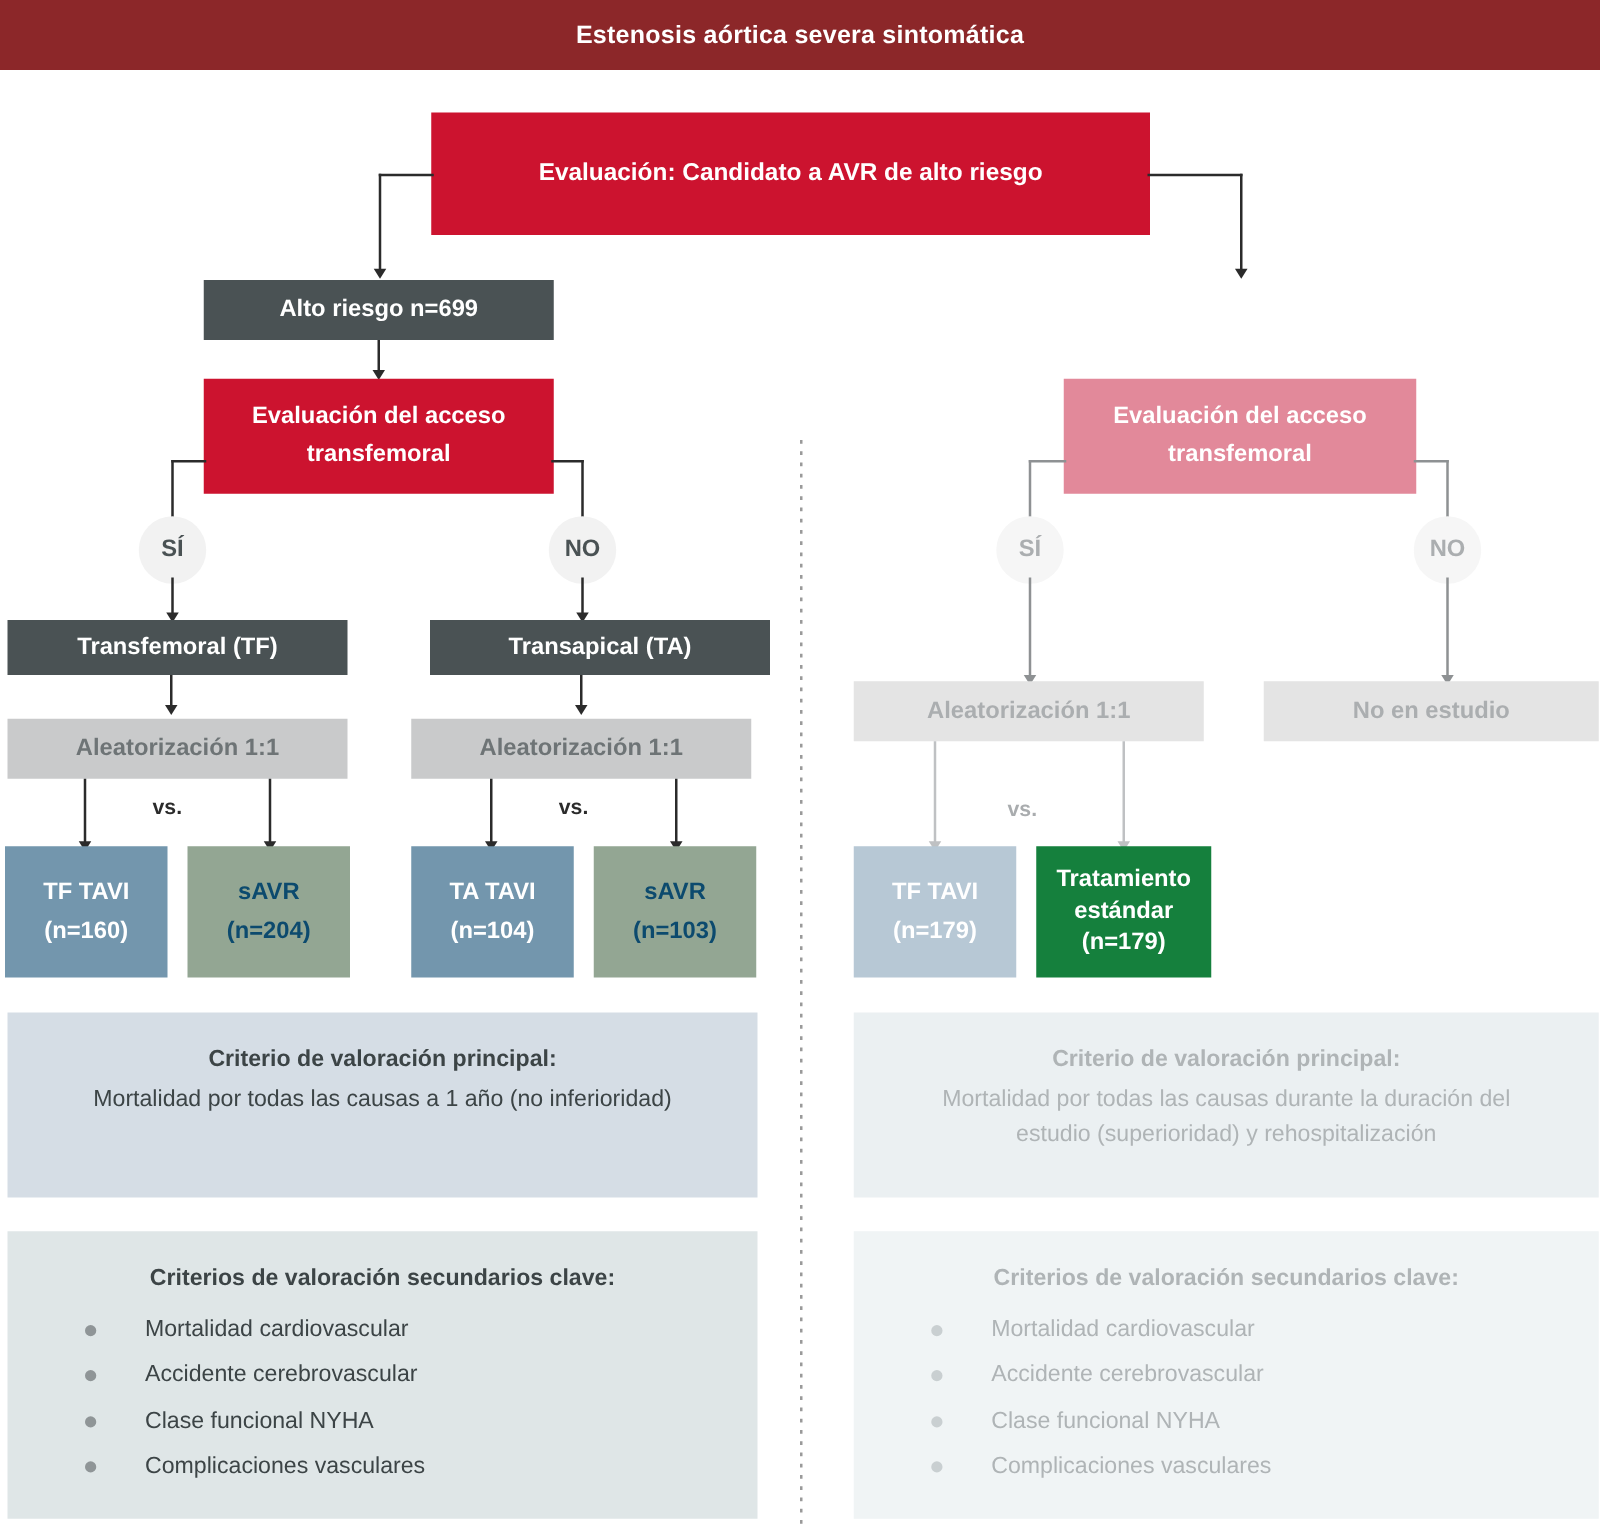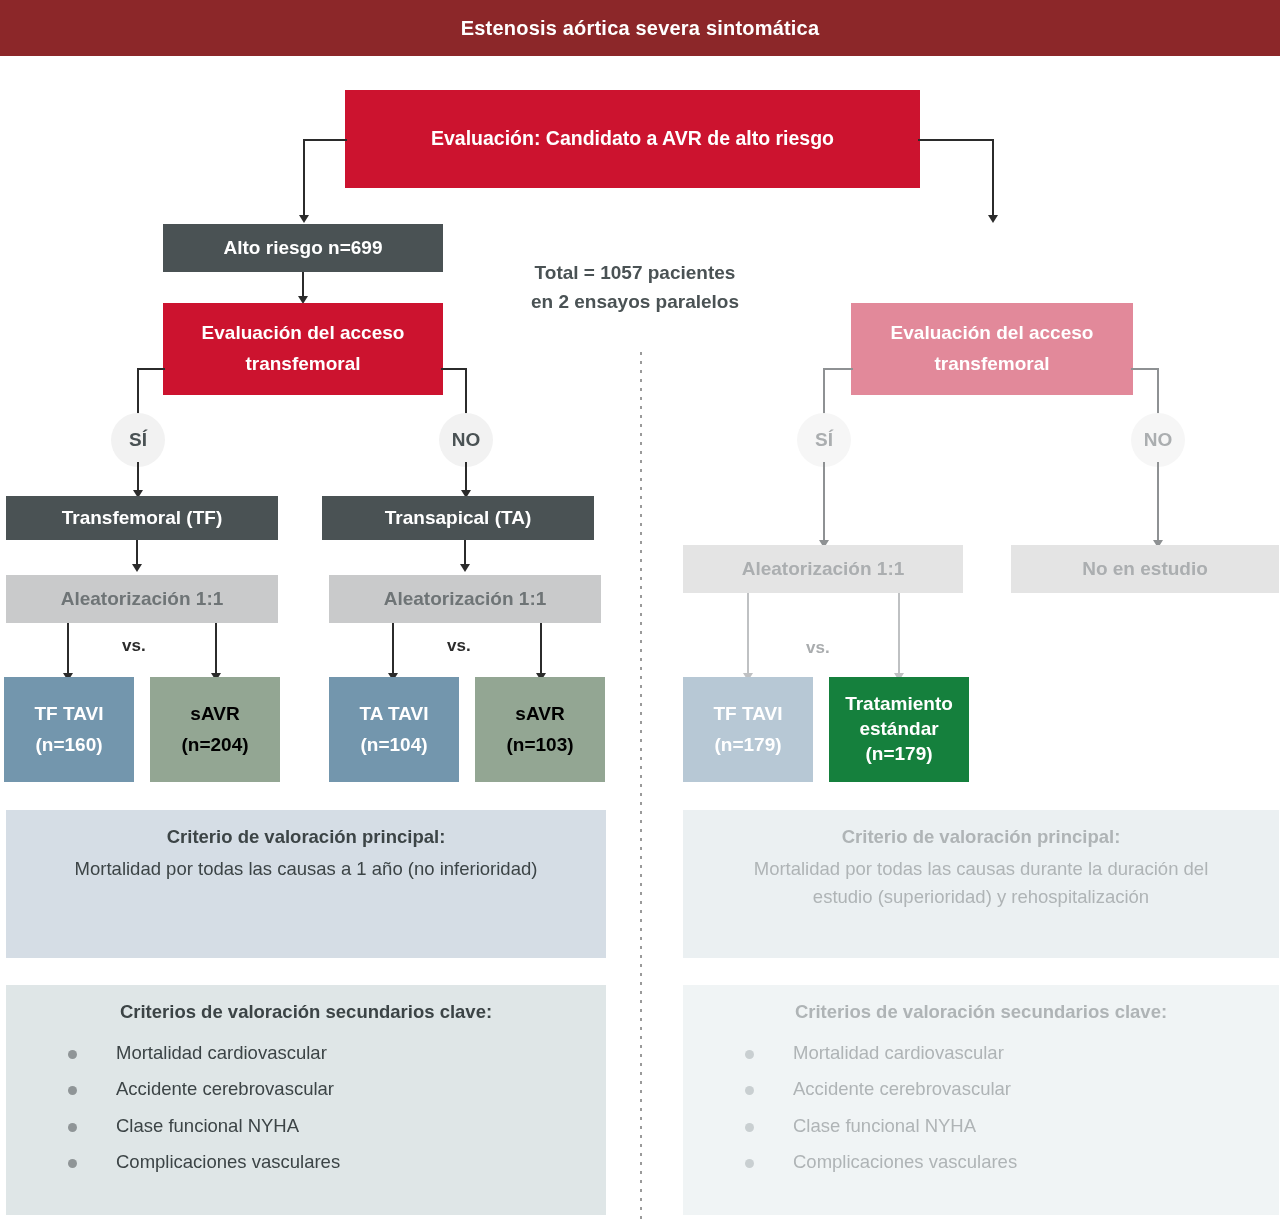--- a/index.html
+++ b/index.html
@@ -32,21 +32,21 @@
   }
   .node .lines { width: 100%; }
 
   .n-red      { background: #CC132F; color: #ffffff; }
   .n-pinkred  { background: #E2899A; color: #ffffff; }
   .n-darkgray { background: #4A5254; color: #ffffff; }
   .n-midgray  { background: #A6A8AB; color: #ffffff; }
   .n-lightgray{ background: #C9CACB; color: #6E7476; }
   .n-palegray { background: #E4E4E4; color: #ABAEB0; }
   .n-blue     { background: #7396AD; color: #ffffff; }
-  .n-green    { background: #93A693; color: #000000; }
+  .n-green    { background: #93A693; color: #0c4a6e; }
   .n-paleblue { background: #B7C8D5; color: #ffffff; }
   .n-palegreen{ background: #15803d; color: #ffffff; }
 
   
   .bubble {
     position: absolute;
     width: 54px; height: 54px; border-radius: 50%;
     background: #F2F2F2;
     display: flex; align-items: center; justify-content: center;
     font-size: 19px; font-weight: bold; color: #4A5254;
@@ -84,21 +84,21 @@
 
   
   .divider {
     position: absolute;
     left: 640px; top: 352px; width: 2px; height: 868px;
     background-image: linear-gradient(to bottom, #9A9A9A 0 3px, transparent 3px 9px);
     background-size: 2px 9px;
   }
 
   
-  .panel { position: absolute; padding: 14px 16px; }
+  .panel { position: absolute; padding: 24px 16px; }
   .panel-primary-left  { background: #D5DDE5; }
   .panel-primary-right { background: #EBF0F2; }
   .panel-secondary-left  { background: #DFE6E7; }
   .panel-secondary-right { background: #F0F4F5; }
 
   .panel .p-title {
     text-align: center; font-weight: bold; font-size: 18.5px;
     line-height: 1.45;
   }
   .panel .p-body {
@@ -135,24 +135,20 @@
   </div>
 
   <div class="ln h" style="left:303px; top:139px; width:44px;"></div>
   <div class="ln v" style="left:303px; top:139px; height:78px;"></div>
   <div class="arrow" style="left:299px; top:215px;"></div>
 
   <div class="ln h" style="left:918px; top:139px; width:76px;"></div>
   <div class="ln v" style="left:992px; top:139px; height:78px;"></div>
   <div class="arrow" style="left:988px; top:215px;"></div>
 
-  <div class="center-note" style="left:480px; top:258px; width:310px;">
-    <div>Total = 1057 pacientes</div>
-    <div>en 2 ensayos paralelos</div>
-  </div>
 
   <div class="divider"></div>
 
   <div class="node n-darkgray" style="left:163px; top:224px; width:280px; height:48px; font-size:19px;">Alto riesgo n=699</div>
 
   <div class="ln v" style="left:302px; top:272px; height:26px;"></div>
   <div class="arrow" style="left:298px; top:296px;"></div>
 
   <div class="node n-red" style="left:163px; top:303px; width:280px; height:92px; font-size:19px;">
     <div class="lines">
@@ -167,21 +163,21 @@
   <div class="ln v" style="left:137px; top:462px; height:30px;"></div>
   <div class="arrow" style="left:133px; top:490px;"></div>
 
   <div class="ln h" style="left:441px; top:368px; width:26px;"></div>
   <div class="ln v" style="left:465px; top:368px; height:50px;"></div>
   <div class="bubble" style="left:439px; top:413px;">NO</div>
   <div class="ln v" style="left:465px; top:462px; height:30px;"></div>
   <div class="arrow" style="left:461px; top:490px;"></div>
 
   <div class="node n-darkgray" style="left:6px; top:496px; width:272px; height:44px; font-size:19px;">Transfemoral (TF)</div>
-  <div class="node n-darkgray" style="left:322px; top:496px; width:272px; height:44px; font-size:19px;">Transapical (TA)</div>
+  <div class="node n-darkgray" style="left:344px; top:496px; width:272px; height:44px; font-size:19px;">Transapical (TA)</div>
 
   <div class="ln v" style="left:136px; top:540px; height:26px;"></div>
   <div class="arrow" style="left:132px; top:564px;"></div>
   <div class="ln v" style="left:464px; top:540px; height:26px;"></div>
   <div class="arrow" style="left:460px; top:564px;"></div>
 
   <div class="node n-lightgray" style="left:6px; top:575px; width:272px; height:48px; font-size:19px;">Aleatorización 1:1</div>
   <div class="node n-lightgray" style="left:329px; top:575px; width:272px; height:48px; font-size:19px;">Aleatorización 1:1</div>
 
   <div class="ln v" style="left:67px; top:623px; height:52px;"></div>

